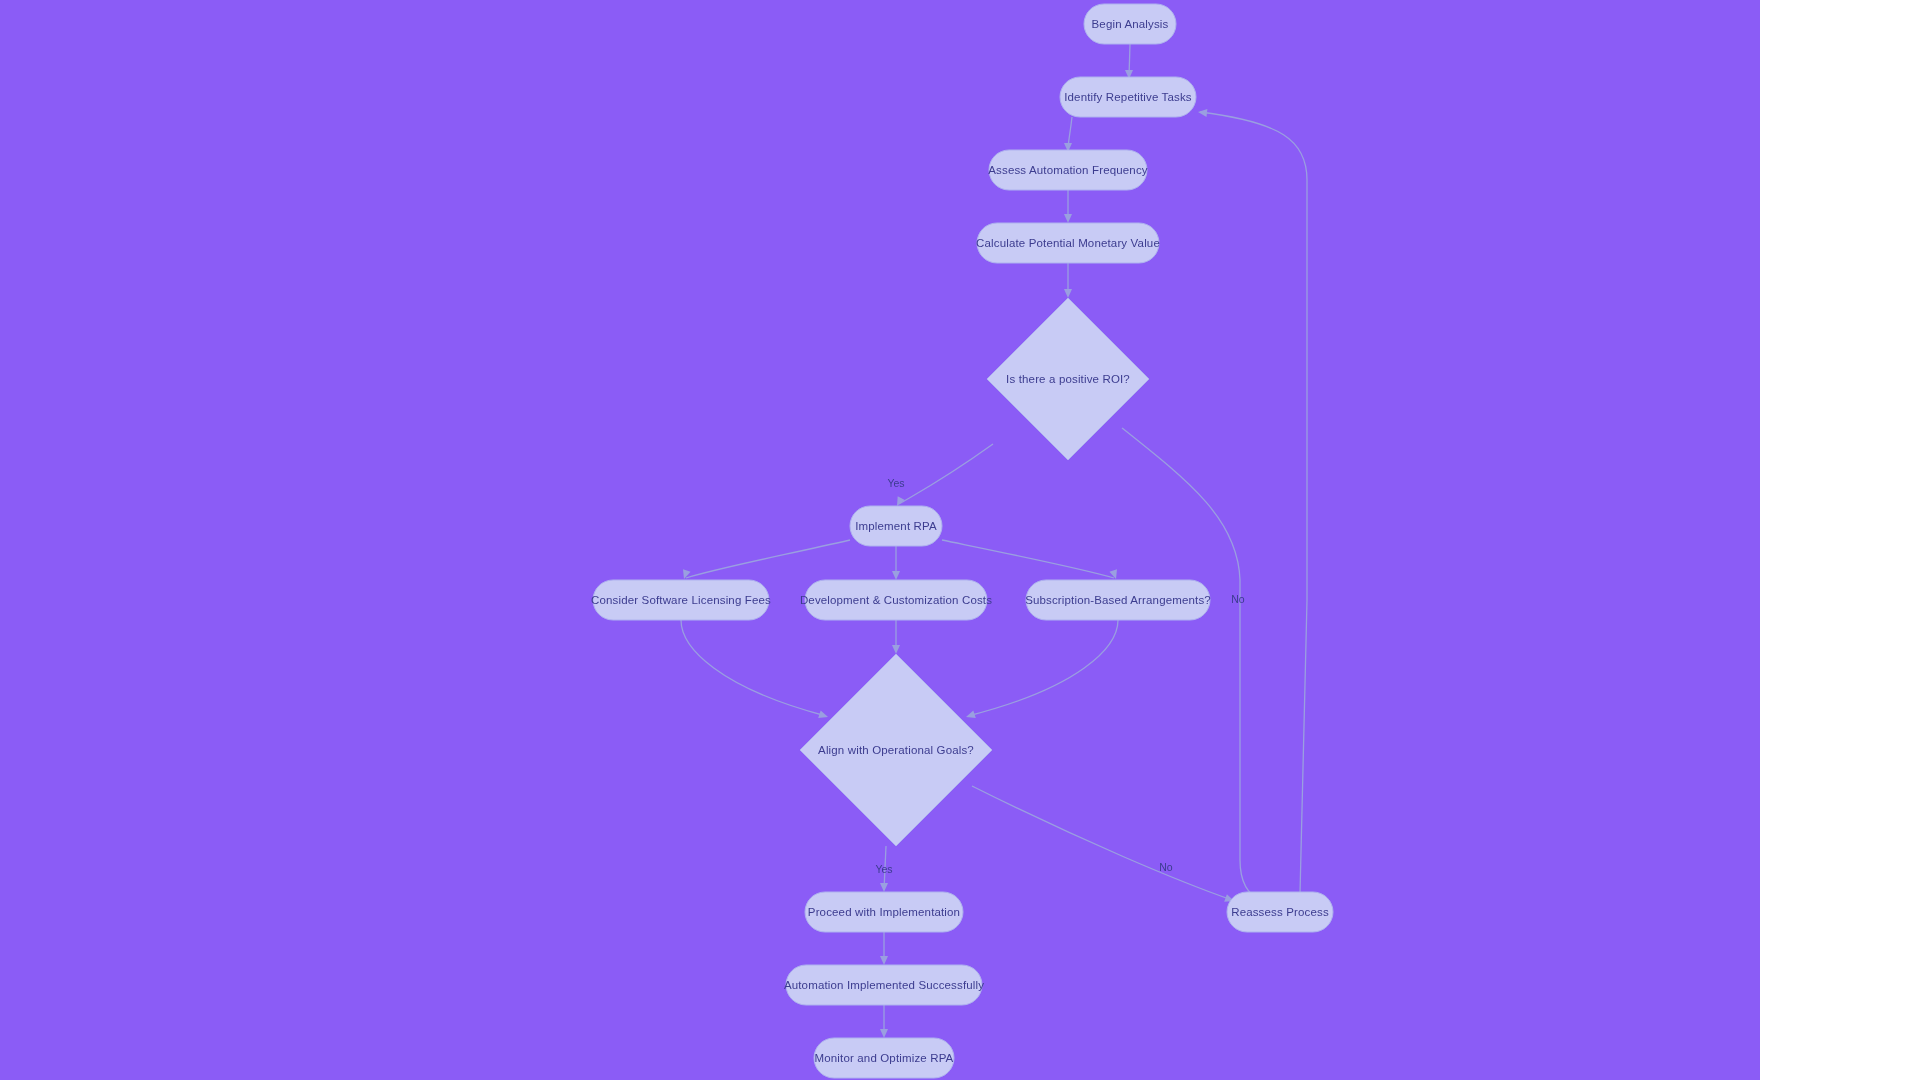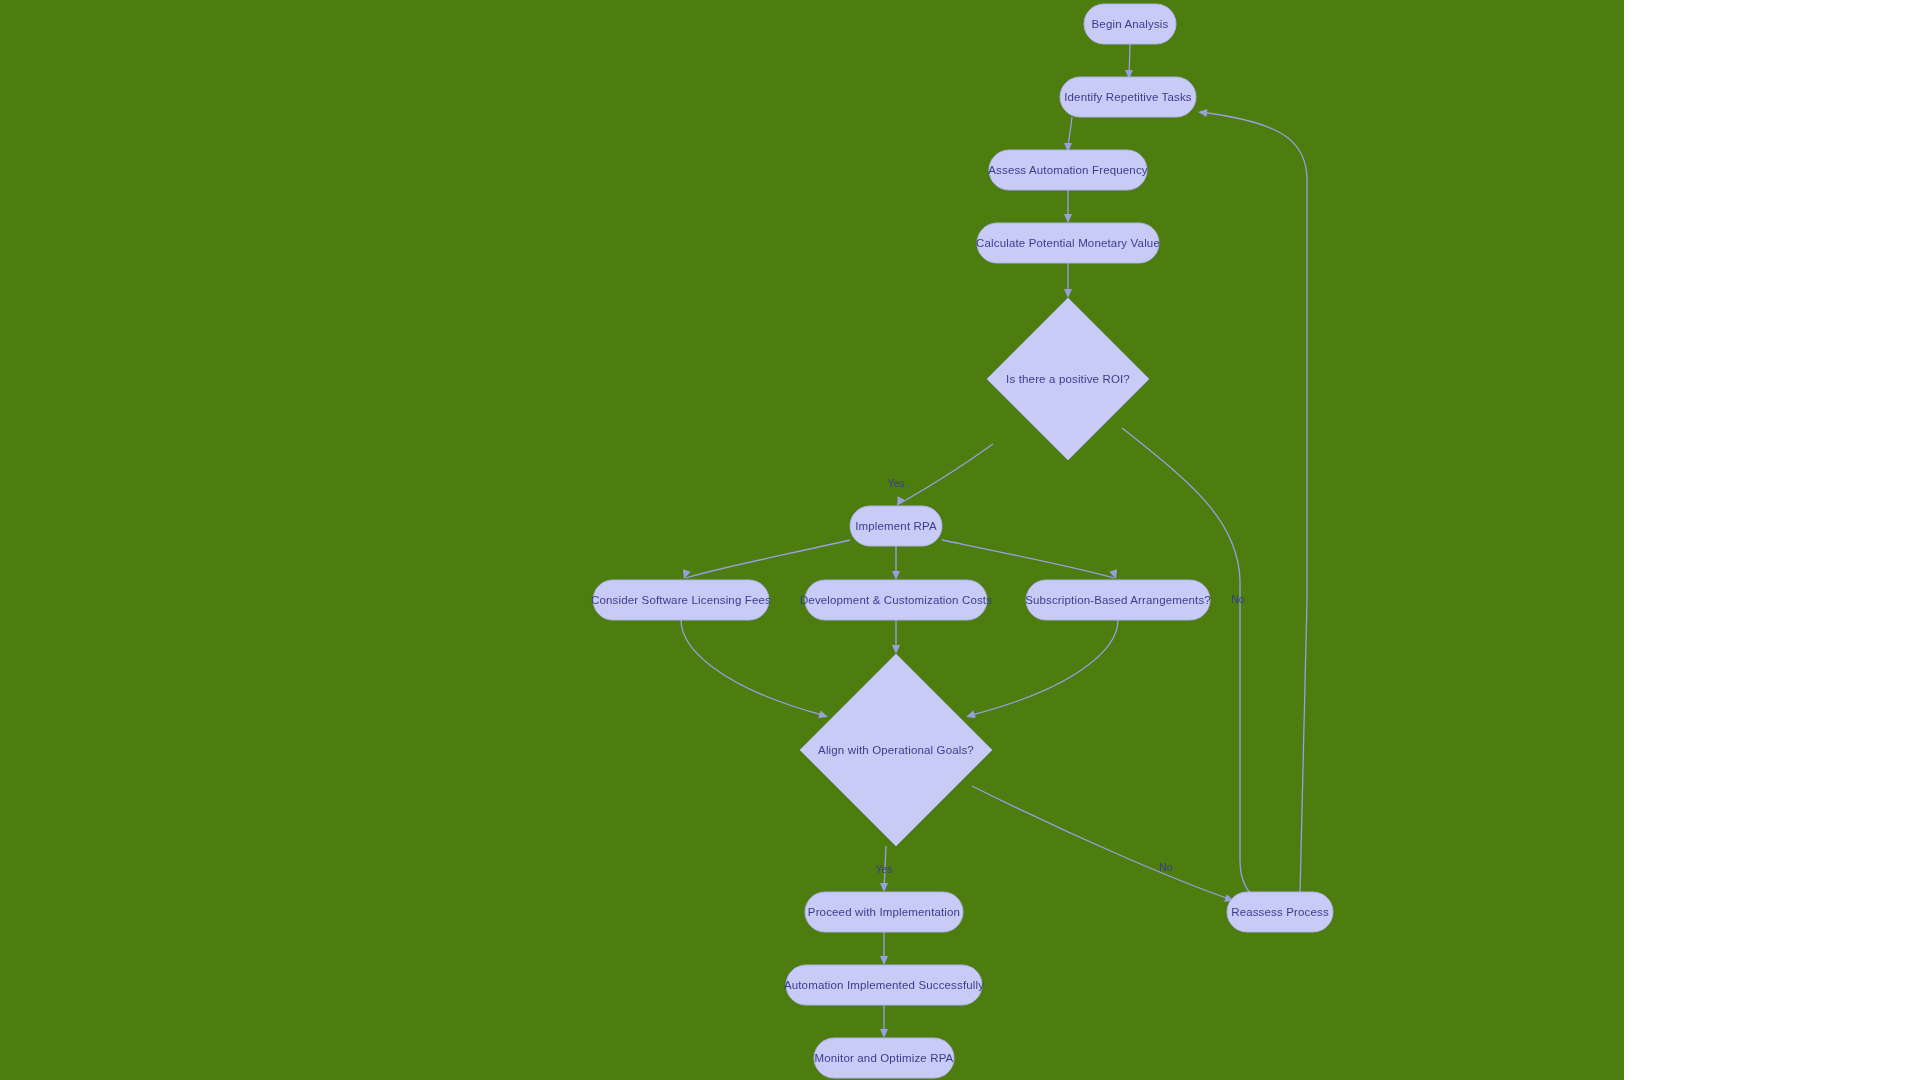--- a/index.html
+++ b/index.html
@@ -9,23 +9,23 @@
     background: #ffffff;
   }
   body {
     width: 1920px;
     height: 1080px;
     overflow: hidden;
     font-family: "Liberation Sans", sans-serif;
   }
   #flow-root {
     position: relative;
-    width: 1624px;
+    width: 1760px;
     height: 1080px;
-    background: #4d7c0f;
+    background: #8b5cf6;
   }
   svg#flow-svg {
     display: block;
     width: 1920px;
     height: 1080px;
   }
   .node-shape {
     fill: #c8cbf5;
     stroke: #aeb2ef;
     stroke-width: 1;

